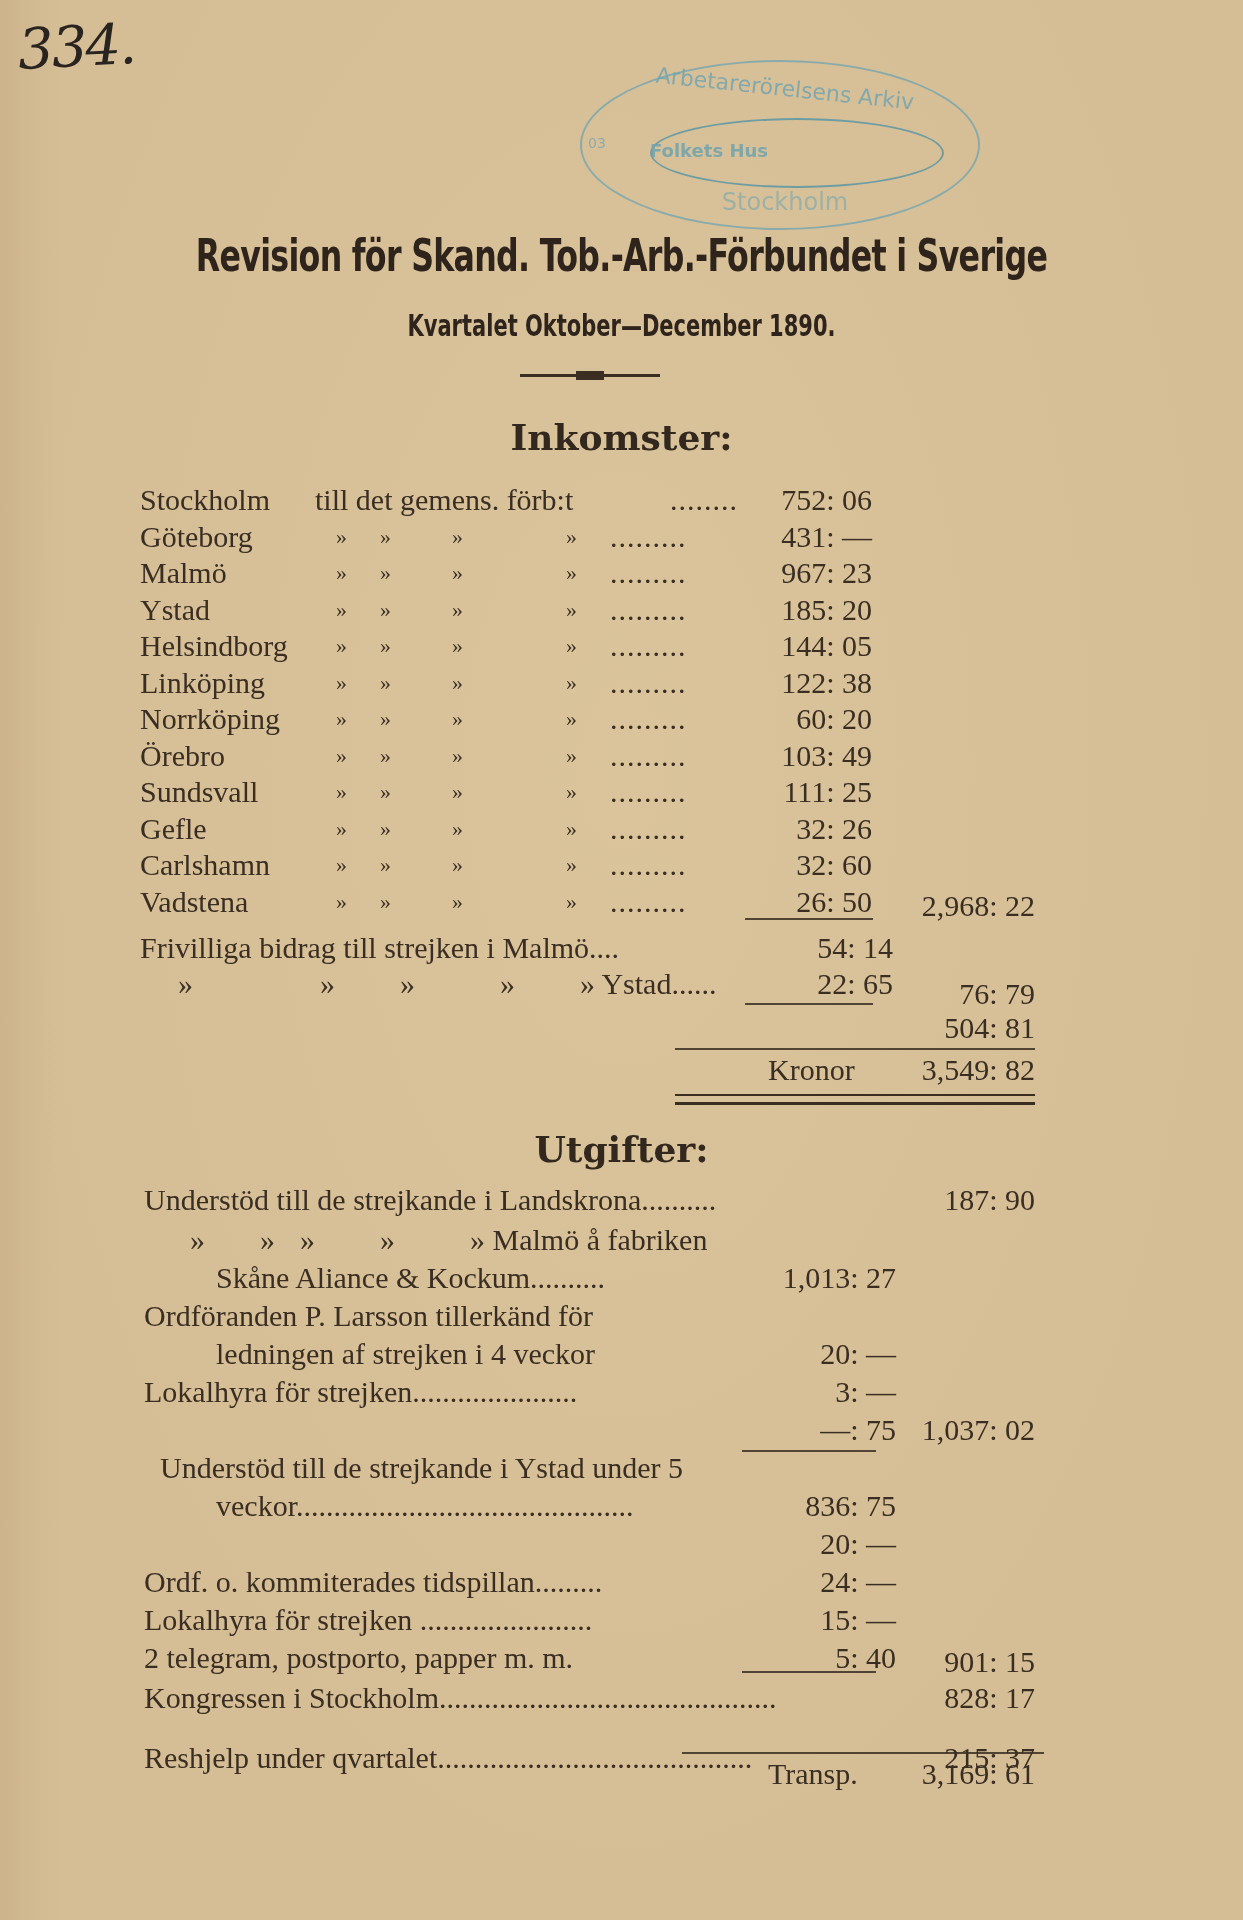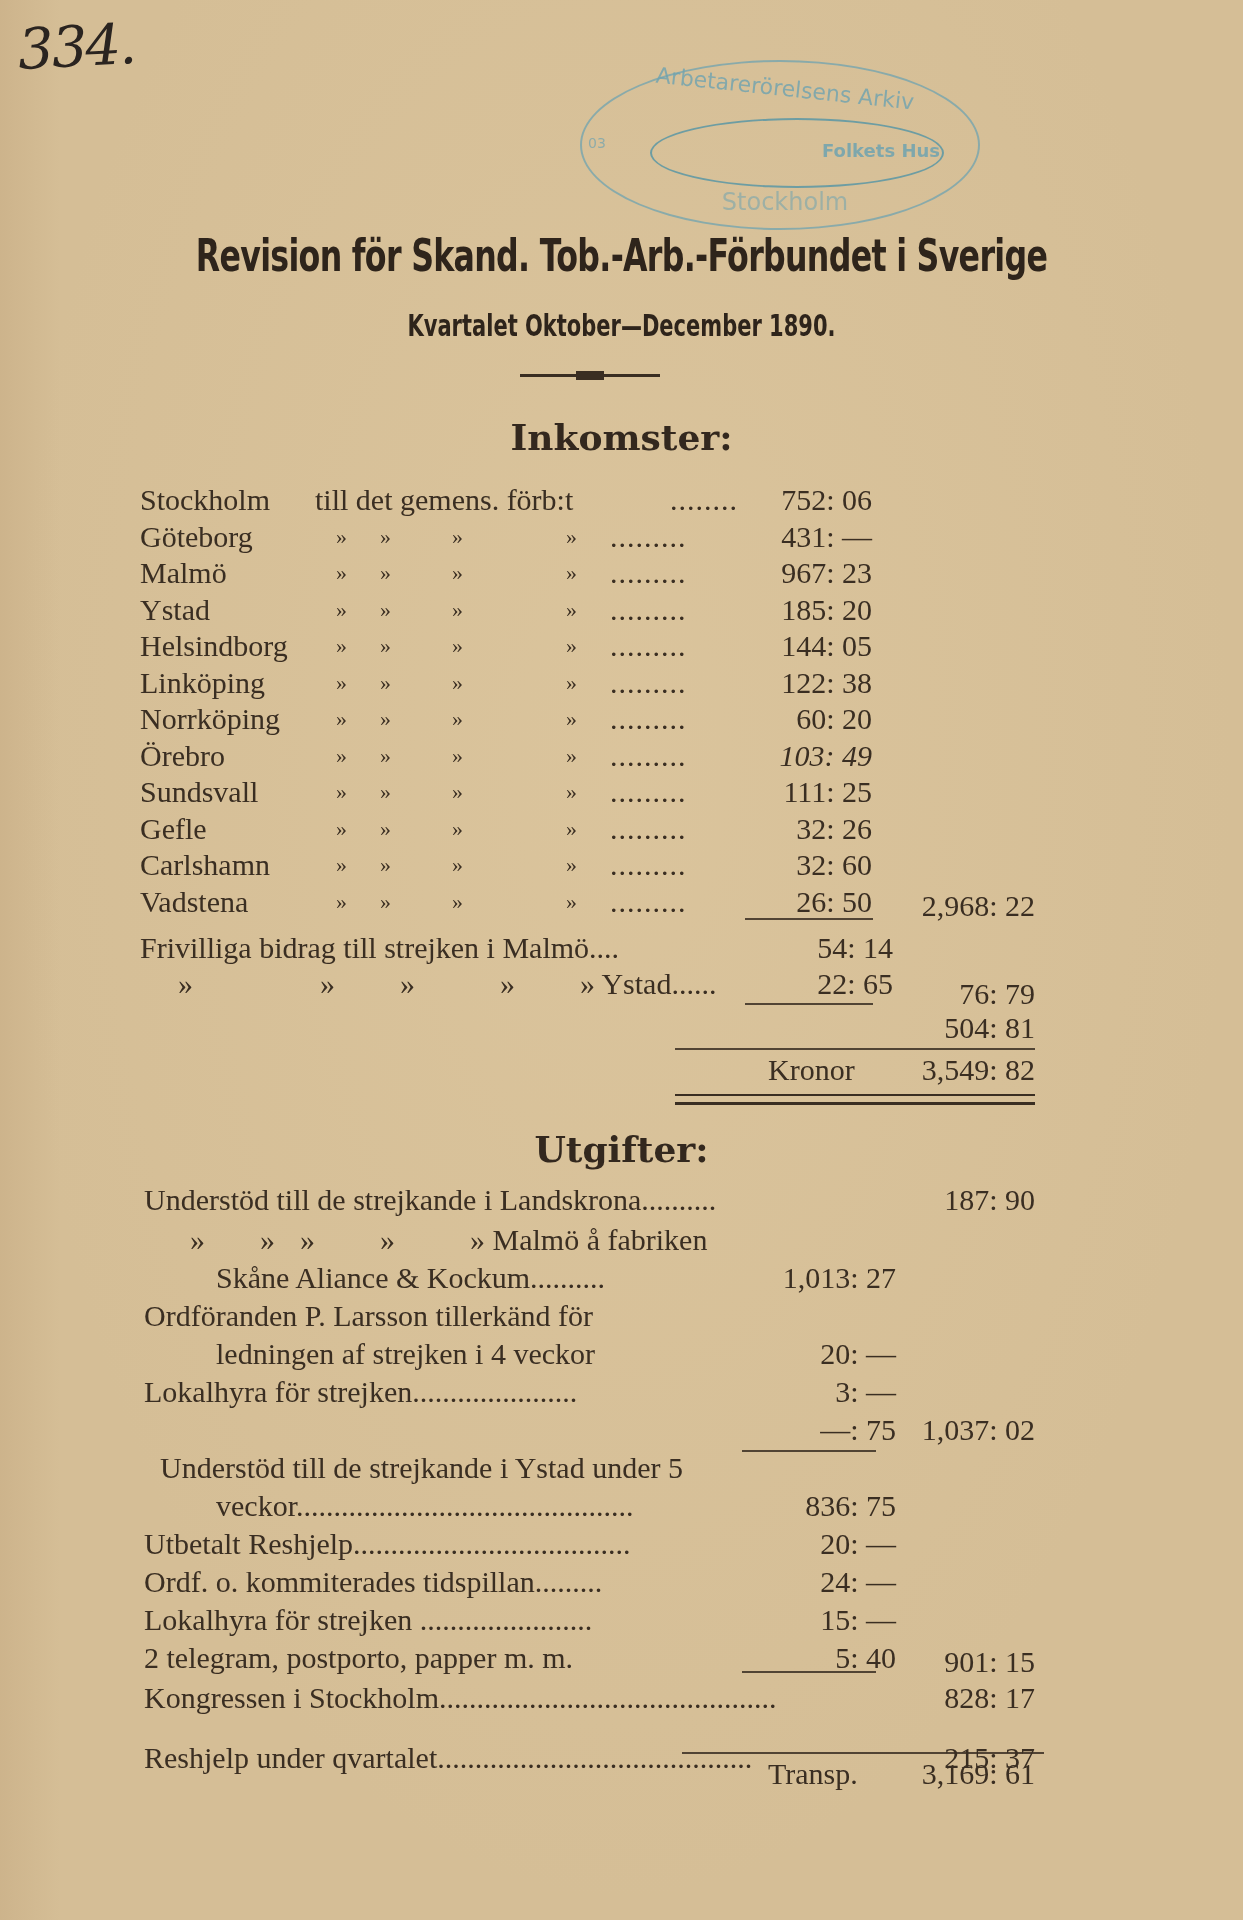--- a/index.html
+++ b/index.html
@@ -31,21 +31,21 @@
     .stamp .inner {
       position: absolute; left: 70px; top: 58px; width: 290px; height: 66px;
       border: 2px solid rgba(90,150,165,0.85); border-radius: 50%;
     }
     .stamp .top-text {
       position: absolute; left: 70px; top: 16px; width: 270px; text-align: center;
       font-family: "DejaVu Sans", sans-serif; font-size: 22px; transform: rotate(6deg);
       opacity: 0.8;
     }
     .stamp .mid-text {
-      position: absolute; left: 70px; top: 80px; width: 290px; text-align: right;
+      position: absolute; left: 70px; top: 80px; width: 290px; text-align: left;
       font-family: "DejaVu Sans", sans-serif; font-size: 18px; font-weight: bold; opacity: 0.85;
     }
     .stamp .bot-text {
       position: absolute; left: 70px; top: 128px; width: 270px; text-align: center;
       font-family: "DejaVu Sans", sans-serif; font-size: 24px; opacity: 0.55;
     }
     .stamp .num { position: absolute; left: 8px; top: 75px; font-size: 14px; font-family: "DejaVu Sans", sans-serif; opacity: 0.7; }
     .title {
       left: 0; width: 1243px; top: 230px; text-align: center;
       font-family: "DejaVu Sans", sans-serif; font-weight: bold;
@@ -161,21 +161,21 @@
       <span class="dots" style="left: 470px;">.........</span>
       <span class="a1" style="left: 612px;">60: 20</span>
     </div>
     <div class="row" style="top: 737.5px; width: 900px;">
       <span class="lbl">Örebro</span>
       <span class="ditto" style="left: 196px; font-size: 22px;">»</span>
       <span class="ditto" style="left: 240px; font-size: 22px;">»</span>
       <span class="ditto" style="left: 312px; font-size: 22px;">»</span>
       <span class="ditto" style="left: 426px; font-size: 22px;">»</span>
       <span class="dots" style="left: 470px;">.........</span>
-      <span class="a1" style="left: 612px; font-style: italic;">103: 49</span>
+      <span class="a1" style="left: 612px;">103: 49</span>
     </div>
     <div class="row" style="top: 774px; width: 900px;">
       <span class="lbl">Sundsvall</span>
       <span class="ditto" style="left: 196px; font-size: 22px;">»</span>
       <span class="ditto" style="left: 240px; font-size: 22px;">»</span>
       <span class="ditto" style="left: 312px; font-size: 22px;">»</span>
       <span class="ditto" style="left: 426px; font-size: 22px;">»</span>
       <span class="dots" style="left: 470px;">.........</span>
       <span class="a1" style="left: 612px;">111: 25</span>
     </div>
@@ -274,21 +274,20 @@
 <div class="uline" style="left:742px; top:1450px; width:134px;"></div>
 
 <div class="row" style="top:1450px; width:900px;">
   <span class="lbl" style="left:20px;">Understöd till de strejkande i Ystad under 5</span>
 </div>
 <div class="row" style="top:1488px; width:900px;">
   <span class="lbl" style="left:76px;">veckor.............................................</span>
   <span class="a1" style="left:636px;">836: 75</span>
 </div>
 <div class="row" style="top:1526px; width:900px;">
-  <span class="lbl" style="left:4px;">Utbetalt Reshjelp.....................................</span>
   <span class="a1" style="left:636px;">20: —</span>
 </div>
 <div class="row" style="top:1564px; width:900px;">
   <span class="lbl" style="left:4px;">Ordf. o. kommiterades tidspillan.........</span>
   <span class="a1" style="left:636px;">24: —</span>
 </div>
 <div class="row" style="top:1602px; width:900px;">
   <span class="lbl" style="left:4px;">Lokalhyra för strejken .......................</span>
   <span class="a1" style="left:636px;">15: —</span>
 </div>

